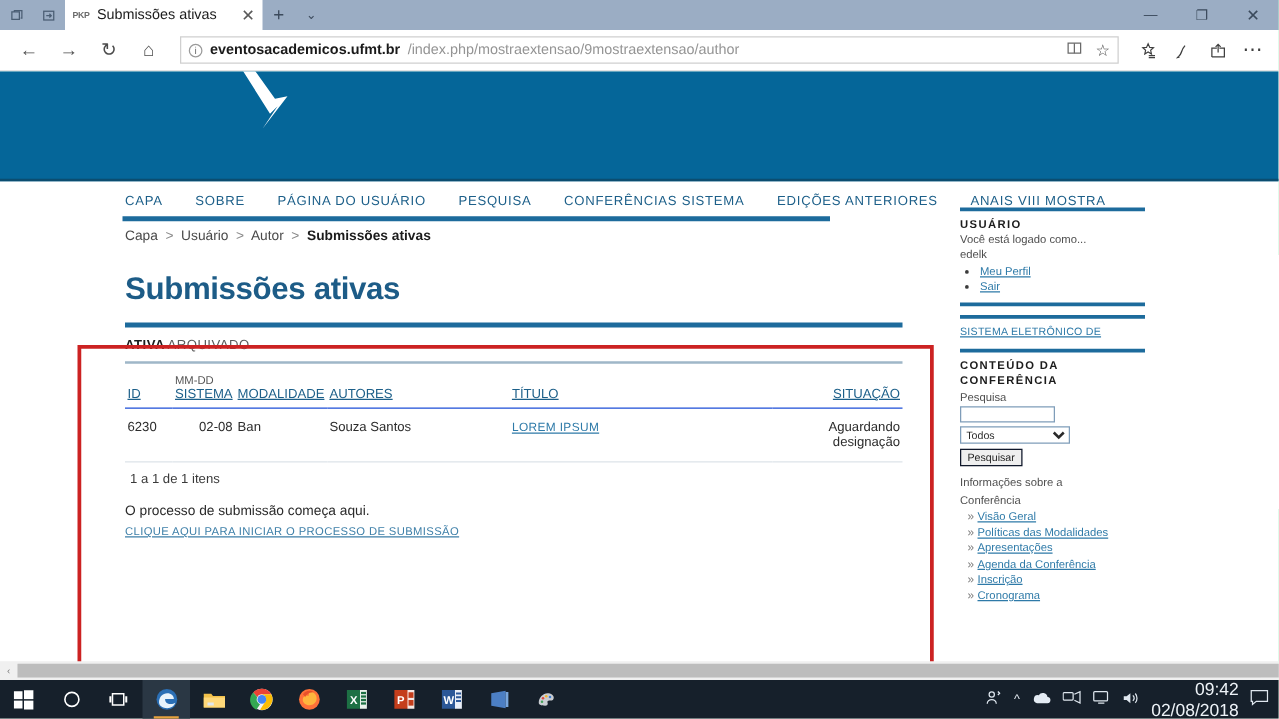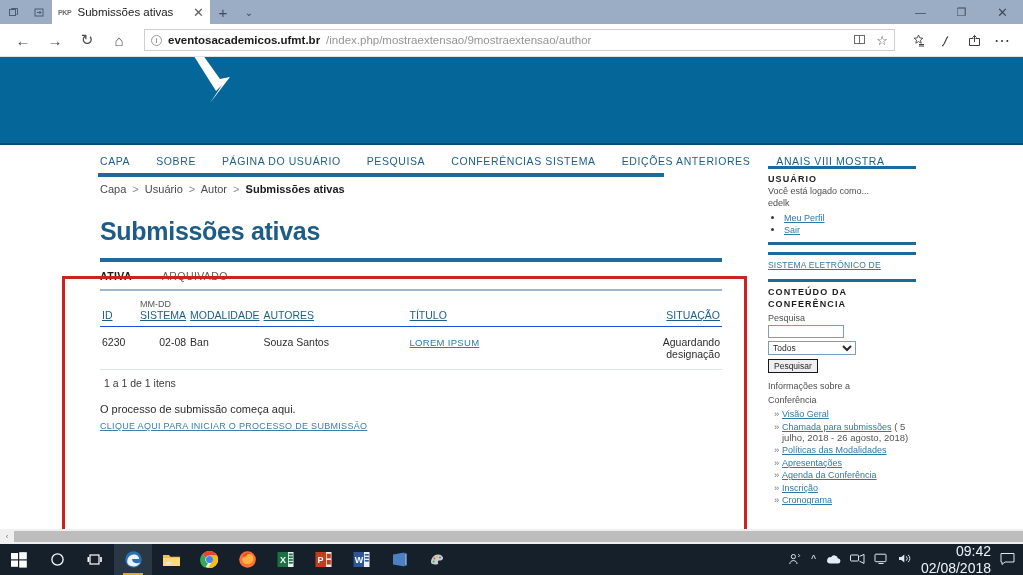--- a/index.html
+++ b/index.html
@@ -76,21 +76,21 @@
 
   .redbox {
     position:absolute; left:62px; top:131px; width:685px; height:260px;
     border:3px solid #cc2222; pointer-events:none;
   }
 
   .main-body { padding:22px 0 0 100px; width:662px; }
   h1.page-title { font-size:25px; color:#1d5c87; margin:0 0 12px 0; font-weight:bold; letter-spacing:-0.3px; }
   .title-rule { height:4px; background:#1d6b9c; margin:0 0 0 0; width:622px; }
 
-  .tabs-row { display:flex; gap:30px; padding:8px 0 7px 0; font-size:10.5px; letter-spacing:0.4px; }
+  .tabs-row { display:flex; gap:2px; padding:8px 0 7px 0; font-size:10.5px; letter-spacing:0.4px; }
   .tabs-row .t-active { font-weight:bold; color:#1b1b1b; }
   .tabs-row .t-inactive { color:#5a5a5a; }
   .thin-rule { height:2px; background:#9fb7c8; width:622px; }
 
   table.subs { border-collapse:collapse; width:622px; font-size:10.5px; margin-top:2px; }
   table.subs th {
     text-align:left; font-weight:normal; color:#1c5f89; padding:6px 2px 5px 2px;
     vertical-align:bottom; border-bottom:1px solid #1d4ed8;
   }
   table.subs th span.h { text-decoration:underline; }
@@ -309,21 +309,20 @@
           <select class="sb-select">
             <option>Todos</option>
           </select>
         </div>
         <button class="sb-btn">Pesquisar</button>
 
         <div class="sb-group-title">Informações sobre a</div>
         <div class="sb-group-title" style="margin-top:0">Conferência</div>
         <ul class="sq">
           <li><a class="sb-link">Visão Geral</a></li>
-          <li><a class="sb-link">Chamada para submissões</a> <span style="color:#555;">( 5 julho, 2018 - 26 agosto, 2018)</span></li>
           <li><a class="sb-link">Políticas das Modalidades</a></li>
           <li><a class="sb-link">Apresentações</a></li>
           <li><a class="sb-link">Agenda da Conferência</a></li>
           <li><a class="sb-link">Inscrição</a></li>
           <li><a class="sb-link">Cronograma</a></li>
         </ul>
 
         
         
 

